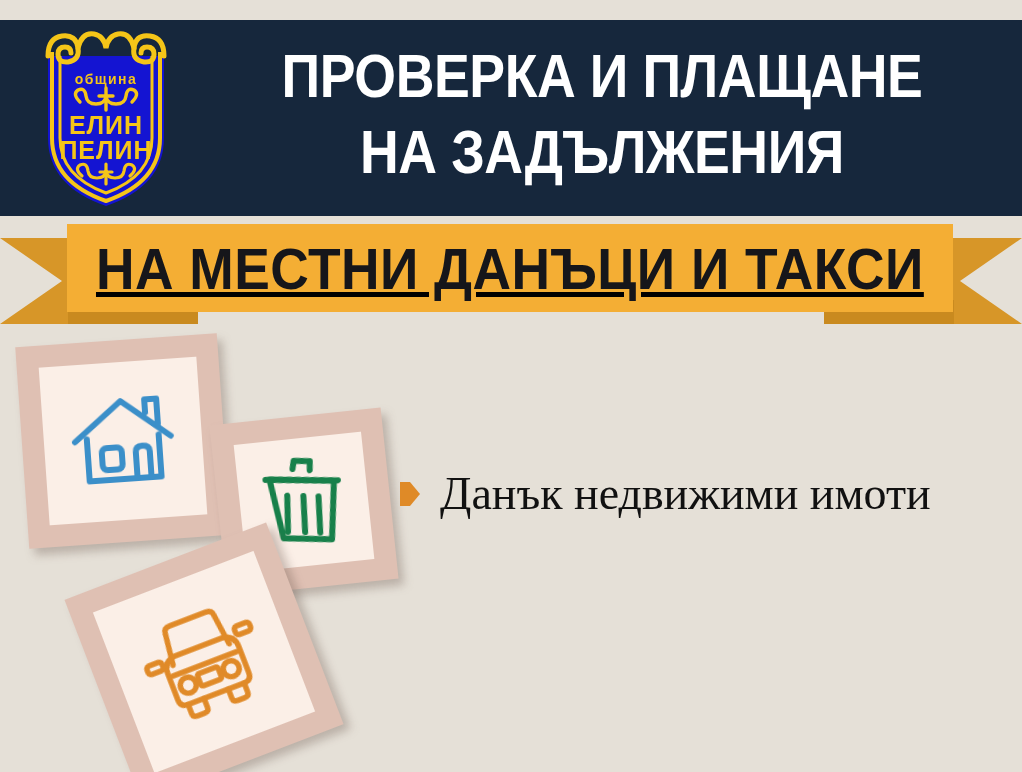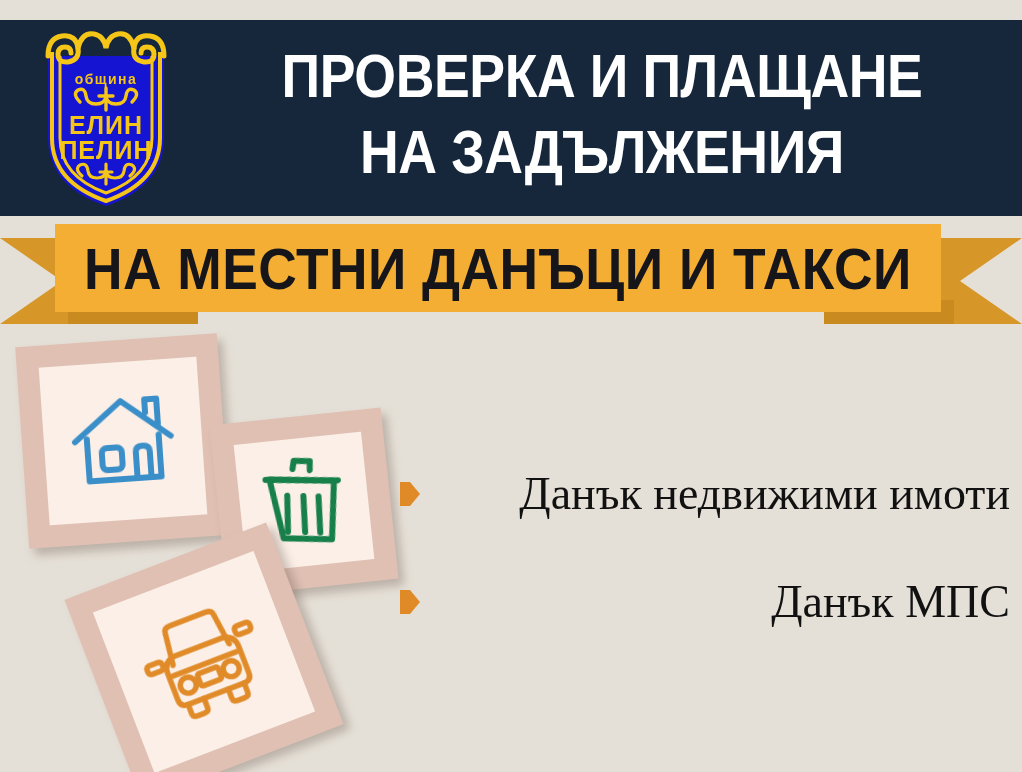--- a/index.html
+++ b/index.html
@@ -86,29 +86,30 @@
     position: absolute;
     top: 84px;
     width: 130px;
     height: 24px;
     background: #c98a1f;
   }
   .ribbon-shadowtab.left { left: 68px; clip-path: polygon(0 0, 130px 0, 130px 24px, 0 24px); }
   .ribbon-shadowtab.right { right: 68px; }
   #ribbon-band {
     position: absolute;
-    left: 55px;
+    left: 67px;
     top: 8px;
     width: 886px;
     height: 88px;
     background: #f4ae34;
     display: flex;
     align-items: center;
     justify-content: center;
     z-index: 3;
+    text-decoration: underline;
   }
   #ribbon-text {
     color: #16161a;
     font-family: "Liberation Sans Narrow", "Liberation Sans", sans-serif;
     font-weight: bold;
     font-size: 58px;
     letter-spacing: 0.5px;
     transform: scaleX(0.92);
     white-space: nowrap;
   }
@@ -169,21 +170,20 @@
     position: absolute;
     left: 400px;
     top: 420px;
     width: 610px;
     z-index: 4;
   }
   .tax-item {
     display: flex;
     align-items: center;
     height: 108px;
-    justify-content: space-between;
   }
   .bullet {
     flex: 0 0 auto;
     width: 20px;
     height: 24px;
     background: #df8a27;
     clip-path: polygon(0 0, 10px 0, 20px 12px, 10px 24px, 0 24px);
     margin-right: 20px;
   }
   .tax-label {
@@ -293,19 +293,15 @@
         </g>
       </svg>
     </div>
   </div>
 
   <div id="tax-list">
     <div class="tax-item">
       <span class="bullet"></span>
       <span class="tax-label">Данък недвижими имоти</span>
     </div>
-    <div class="tax-item">
-      <span class="bullet"></span>
-      <span class="tax-label">Данък МПС</span>
-    </div>
   </div>
 
 </div>
 
 </body></html>

